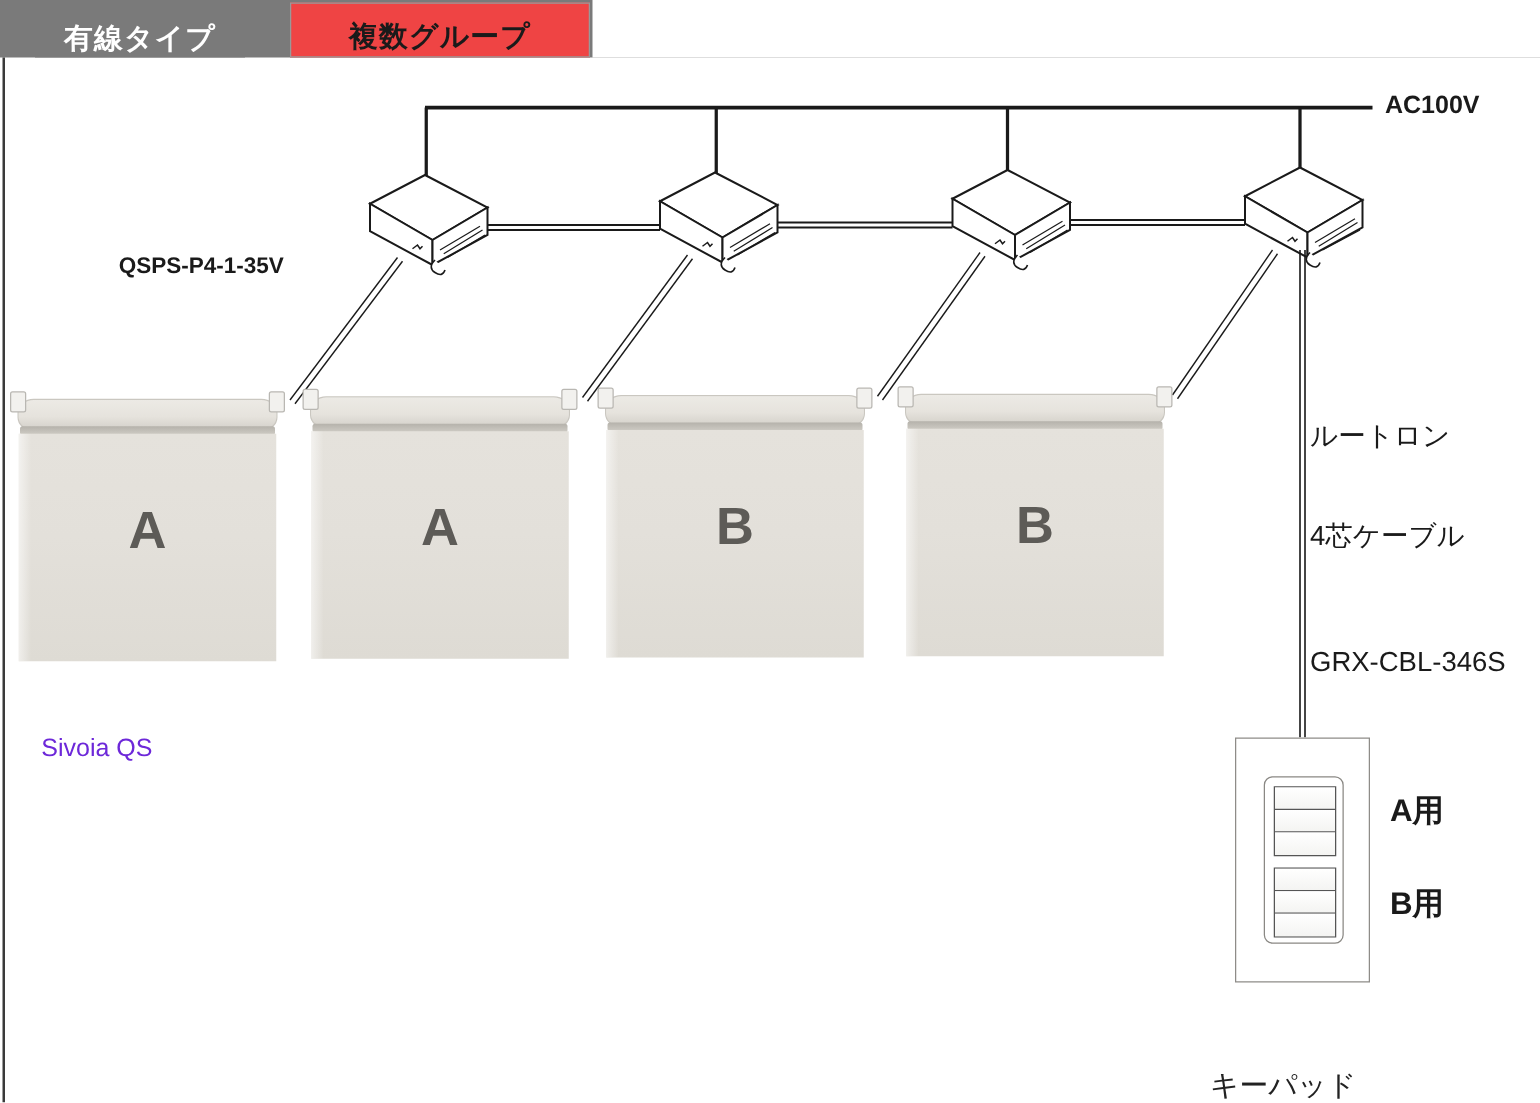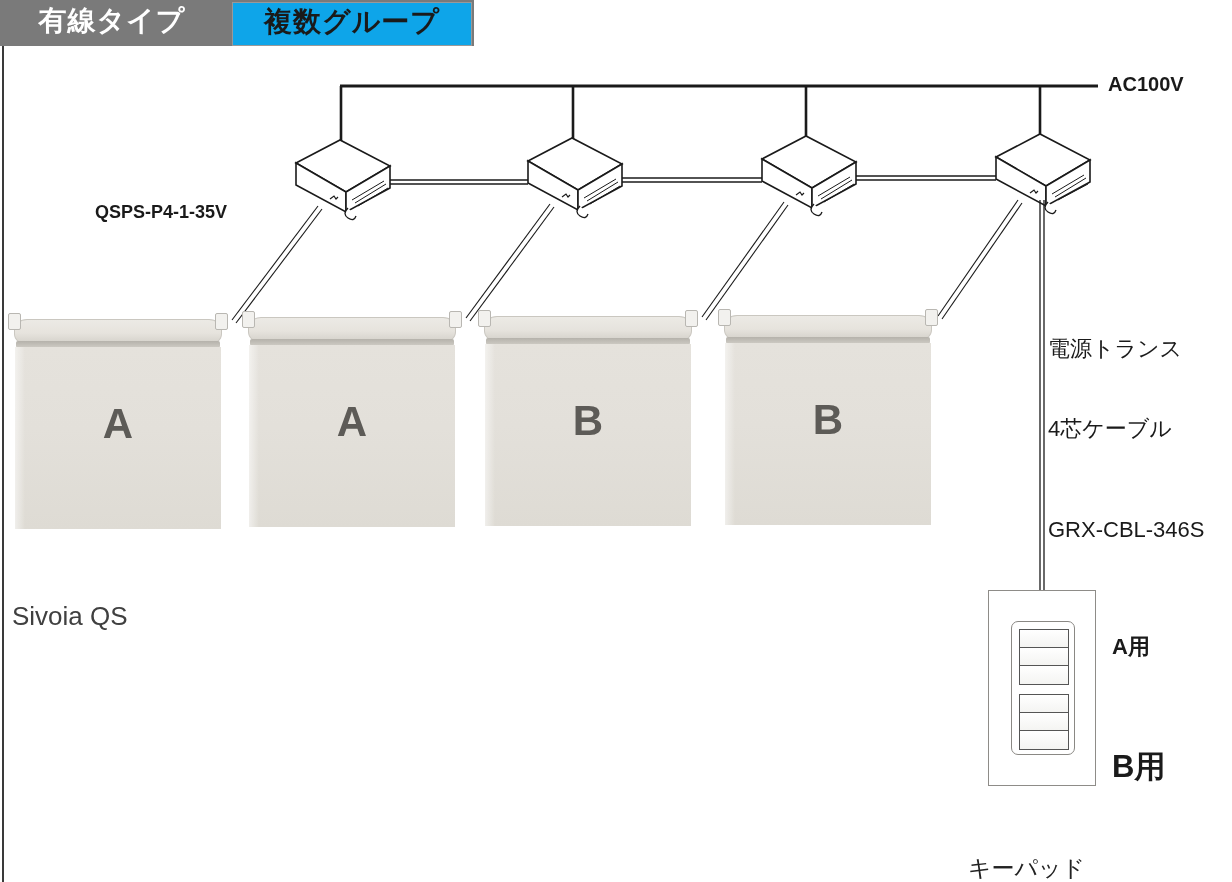--- a/index.html
+++ b/index.html
@@ -13,30 +13,30 @@
   }
   #stage { position: relative; width: 1232px; height: 882px; }
 
   
   .tabbar {
     position: absolute; left: 0; top: 0;
     width: 1232px; height: 48px;
   }
   .tab {
     position: absolute; top: 2px; height: 44px;
-    display: flex; align-items: flex-start; justify-content: center;
-    font-size: 28px; font-weight: bold; letter-spacing: 1px;
+    display: flex; align-items: flex-end; justify-content: center;
+    font-size: 23px; font-weight: bold; letter-spacing: 1px;
   }
   .tab-active {
     left: 28px; width: 168px;
     background: #7a7a7a; color: #ffffff;
   }
   .tab-inactive {
     left: 232px; width: 240px;
-    background: #0ea5e9; color: #1a1a1a;
+    background: #ef4444; color: #1a1a1a;
     border: 1.5px solid #999999;
   }
   .tabbar-bg {
     position: absolute; left: 0; top: 0; width: 1232px; height: 46px;
     background: #7a7a7a;
   }
   .tabbar-mask-right {
     position: absolute; left: 474px; top: 0; width: 758px; height: 46px;
     background: #ffffff;
   }
@@ -52,26 +52,26 @@
 
   
   .lbl { position: absolute; white-space: pre; line-height: 1.22; }
   .lbl-ac      { left: 1108px; top: 72px;  font-size: 20px; font-weight: bold; }
   .lbl-trans   { left: 95px;  top: 146px; font-size: 23px; text-align: left; }
   .lbl-trans .t1 { display:block; font-weight: normal; font-size: 23px; padding-left: 22px;}
   .lbl-trans .t2 { display:block; font-weight: bold;   font-size: 18px; }
   .lbl-cable   { left: 1048px; top: 282px; font-size: 22px; }
   .lbl-cable span { display: block; }
   .lbl-cable .c3 { margin-top: 20px; }
-  .lbl-shade   { left: 12px;  top: 538px; font-size: 26px; color: #404040; }
+  .lbl-shade   { left: 33px;  top: 538px; font-size: 20px; color: #6d28d9; }
   .lbl-shade span { display: block; }
   .lbl-keypad  { left: 968px; top: 798px; font-size: 23px; color: #222222; }
   .lbl-keypad span { display: block; }
-  .lbl-a-yo    { left: 1112px; top: 634px; font-size: 22px; font-weight: bold; text-align: center; }
-  .lbl-b-yo    { left: 1112px; top: 708px; font-size: 31px; font-weight: bold; margin-top: 40px; }
+  .lbl-a-yo    { left: 1112px; top: 634px; font-size: 25px; font-weight: bold; text-align: center; }
+  .lbl-b-yo    { left: 1112px; top: 708px; font-size: 25px; font-weight: bold; }
 
   
   .shade { position: absolute; }
   .shade .cap-l, .shade .cap-r {
     position: absolute; top: 0; width: 13px; height: 17px;
     background: #f2f1ee; border: 1px solid #b9b7b2; border-radius: 2px;
   }
   .shade .cap-l { left: 0; }
   .shade .cap-r { right: 0; }
   .shade .rail {
@@ -283,21 +283,21 @@
     </div>
   </div>
 
   <div class="lbl lbl-ac">AC100V</div>
 
   <div class="lbl lbl-trans">
     <span class="t2">QSPS-P4-1-35V</span>
   </div>
 
   <div class="lbl lbl-cable">
-    <span class="c1">電源トランス</span>
+    <span class="c1">ルートロン</span>
     <span class="c2">4芯ケーブル</span>
     <span class="c3">GRX-CBL-346S</span>
   </div>
 
   <div class="lbl lbl-shade">
     <span>Sivoia QS</span>
   </div>
 
   <div class="lbl lbl-a-yo">A用</div>
   <div class="lbl lbl-b-yo">B用</div>

